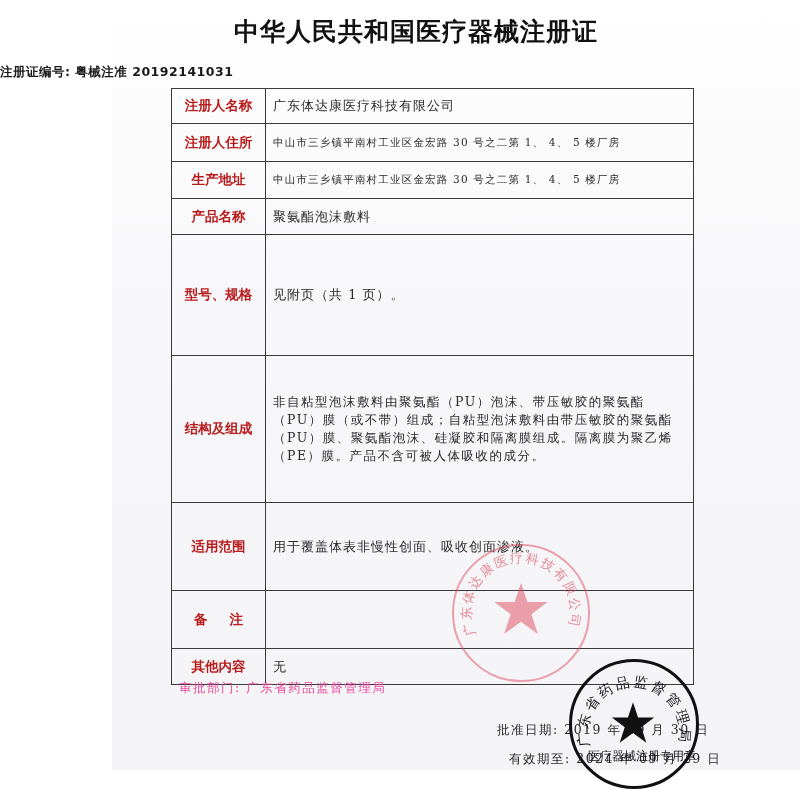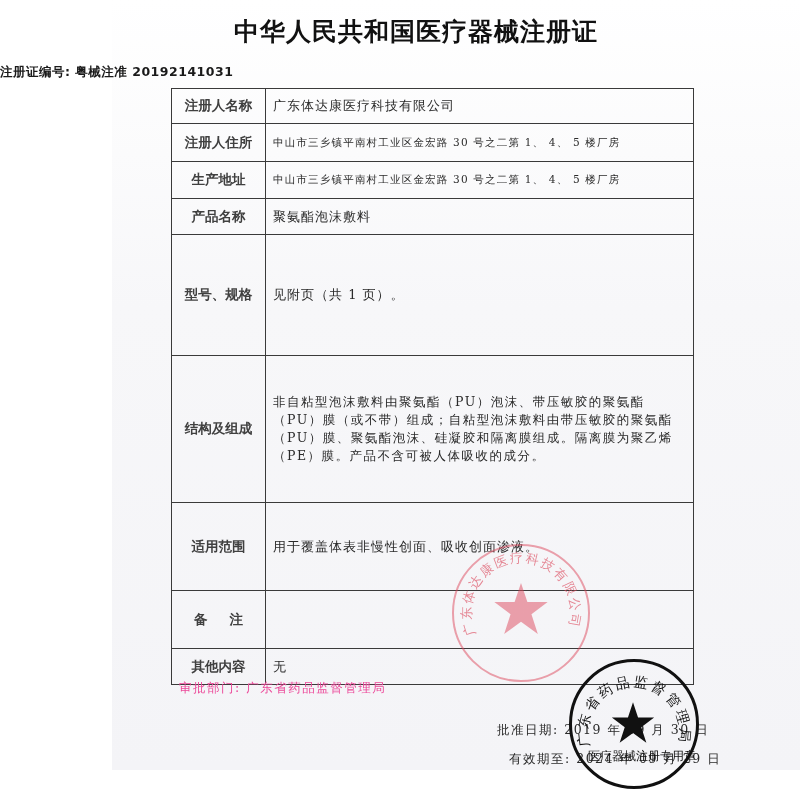--- a/index.html
+++ b/index.html
@@ -26,21 +26,21 @@
     table.cert {
       position: absolute; left: 171px; top: 88px; width: 523px;
       border-collapse: collapse; table-layout: fixed;
     }
     table.cert td {
       border: 1.5px solid #3a3a3a; padding: 0; vertical-align: middle;
     }
     td.label {
       width: 93px; text-align: center;
       font-family: "DejaVu Sans", "Liberation Sans", sans-serif;
-      font-weight: bold; font-size: 13.5px; color: #404040;
+      font-weight: bold; font-size: 13.5px; color: #b91c1c;
     }
     td.val {
       padding-left: 7px !important; font-size: 13px; color: #2a2a2a; letter-spacing: 1px;
     }
     td.val.small { font-size: 10.5px; letter-spacing: 1.2px; }
     td.val.multi { line-height: 18px; font-size: 12.5px; letter-spacing: 1.5px; padding-right: 6px !important; }
     .spread { letter-spacing: 22px; padding-left: 22px; }
     .footer-left {
       position: absolute; left: 179px; top: 680px; font-size: 12.5px; letter-spacing: 1.5px; color: #ec4899;
     }

